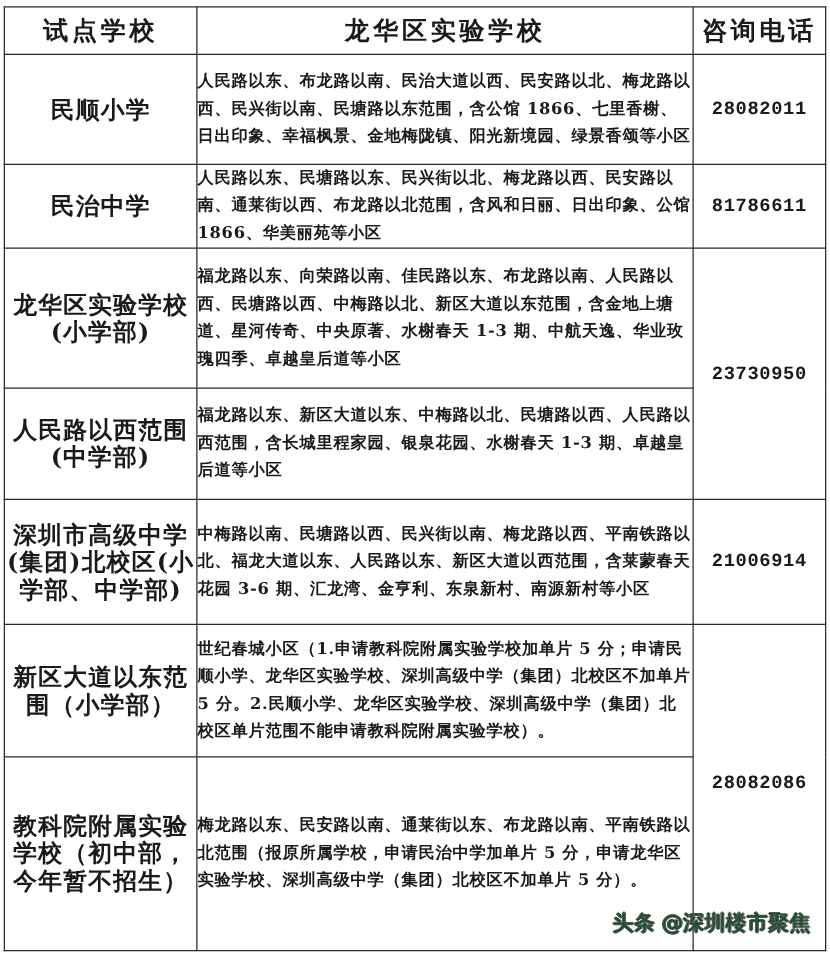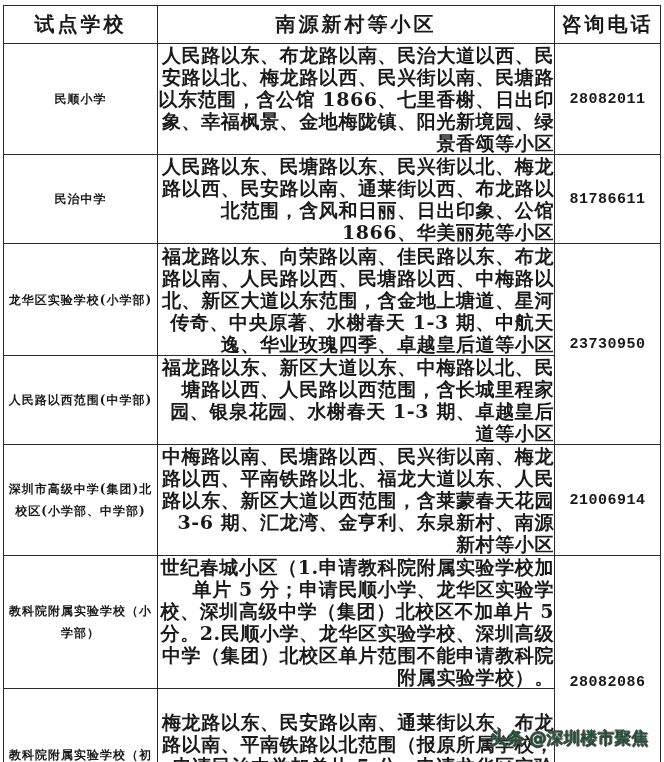--- a/index.html
+++ b/index.html
@@ -9,22 +9,22 @@
       position: absolute; left: 3px; top: 5px;
       width: 657px; border-collapse: collapse; table-layout: fixed;
     }
     table.grid td, table.grid th {
       border: 1.5px solid #2a2a2a; padding: 0; vertical-align: middle;
     }
     col.c1 { width: 154px; }
     col.c2 { width: 397px; }
     col.c3 { width: 106px; }
     th { font-weight: bold; font-size: 20px; letter-spacing: 3px; height: 37px; text-align: center; }
-    td.school { text-align: center; font-size: 12px; letter-spacing: 1px; line-height: 22px; padding: 0 4px; font-weight: bold; }
-    td.range { text-align: right; font-size: 19px; line-height: 22px; padding: 1px 6px; font-weight: bold; letter-spacing: 0.6px; }
+    td.school { text-align: center; font-size: 19px; letter-spacing: 1px; line-height: 22px; padding: 0 4px; font-weight: bold; }
+    td.range { text-align: left; font-size: 13px; line-height: 22px; padding: 1px 6px; font-weight: bold; letter-spacing: 0.6px; }
     td.phone { text-align: center; font-size: 15px; font-weight: bold; letter-spacing: 0.5px; font-family: Liberation Mono, monospace; }
     td.phone.top { vertical-align: top; padding-top: 24px; }
     .r1 { height: 88px; } .r2 { height: 63px; } .r3 { height: 112px; }
     .r4 { height: 89px; } .r5 { height: 100px; } .r6 { height: 106px; } .r7 { height: 155px; }
     .watermark {
       position: absolute; left: 490px; top: 727px;
       font-family: "DejaVu Sans", "Liberation Sans", sans-serif;
       font-size: 17px; color: #14532d; letter-spacing: 0px;
       text-shadow: -1px 0 #555, 1px 0 #555, 0 -1px #555, 0 1px #555;
     }
@@ -34,21 +34,21 @@
 
 <table class="grid">
   <colgroup>
       <col class="c1">
       <col class="c2">
       <col class="c3">
     </colgroup>
   <tbody>
       <tr>
     <th>试点学校</th>
-    <th>南源新村等小区</th>
+    <th>龙华区实验学校</th>
     <th>咨询电话</th>
   </tr>
   <tr class="r1">
     <td class="school">民顺小学</td>
     <td class="range">人民路以东、布龙路以南、民治大道以西、民安路以北、梅龙路以西、民兴街以南、民塘路以东范围，含公馆 1866、七里香榭、日出印象、幸福枫景、金地梅陇镇、阳光新境园、绿景香颂等小区</td>
     <td class="phone">28082011</td>
   </tr>
   <tr class="r2">
     <td class="school">民治中学</td>
     <td class="range">人民路以东、民塘路以东、民兴街以北、梅龙路以西、民安路以南、通莱街以西、布龙路以北范围，含风和日丽、日出印象、公馆 1866、华美丽苑等小区</td>
@@ -62,21 +62,21 @@
   <tr class="r4">
     <td class="school">人民路以西范围(中学部)</td>
     <td class="range">福龙路以东、新区大道以东、中梅路以北、民塘路以西、人民路以西范围，含长城里程家园、银泉花园、水榭春天 1-3 期、卓越皇后道等小区</td>
   </tr>
   <tr class="r5">
     <td class="school">深圳市高级中学(集团)北校区(小学部、中学部)</td>
     <td class="range">中梅路以南、民塘路以西、民兴街以南、梅龙路以西、平南铁路以北、福龙大道以东、人民路以东、新区大道以西范围，含莱蒙春天花园 3-6 期、汇龙湾、金亨利、东泉新村、南源新村等小区</td>
     <td class="phone">21006914</td>
   </tr>
   <tr class="r6">
-    <td class="school">教科院附属实验学校（小学部）</td>
+    <td class="school">新区大道以东范围（小学部）</td>
     <td class="range">世纪春城小区（1.申请教科院附属实验学校加单片 5 分；申请民顺小学、龙华区实验学校、深圳高级中学（集团）北校区不加单片 5 分。2.民顺小学、龙华区实验学校、深圳高级中学（集团）北校区单片范围不能申请教科院附属实验学校）。</td>
     <td class="phone top" rowspan="2" style="padding-top:118px;">28082086</td>
   </tr>
   <tr class="r7">
     <td class="school">教科院附属实验学校（初中部，今年暂不招生）</td>
     <td class="range">梅龙路以东、民安路以南、通莱街以东、布龙路以南、平南铁路以北范围（报原所属学校，申请民治中学加单片 5 分，申请龙华区实验学校、深圳高级中学（集团）北校区不加单片 5 分）。</td>
   </tr>
 </tbody>
   </table>
 

